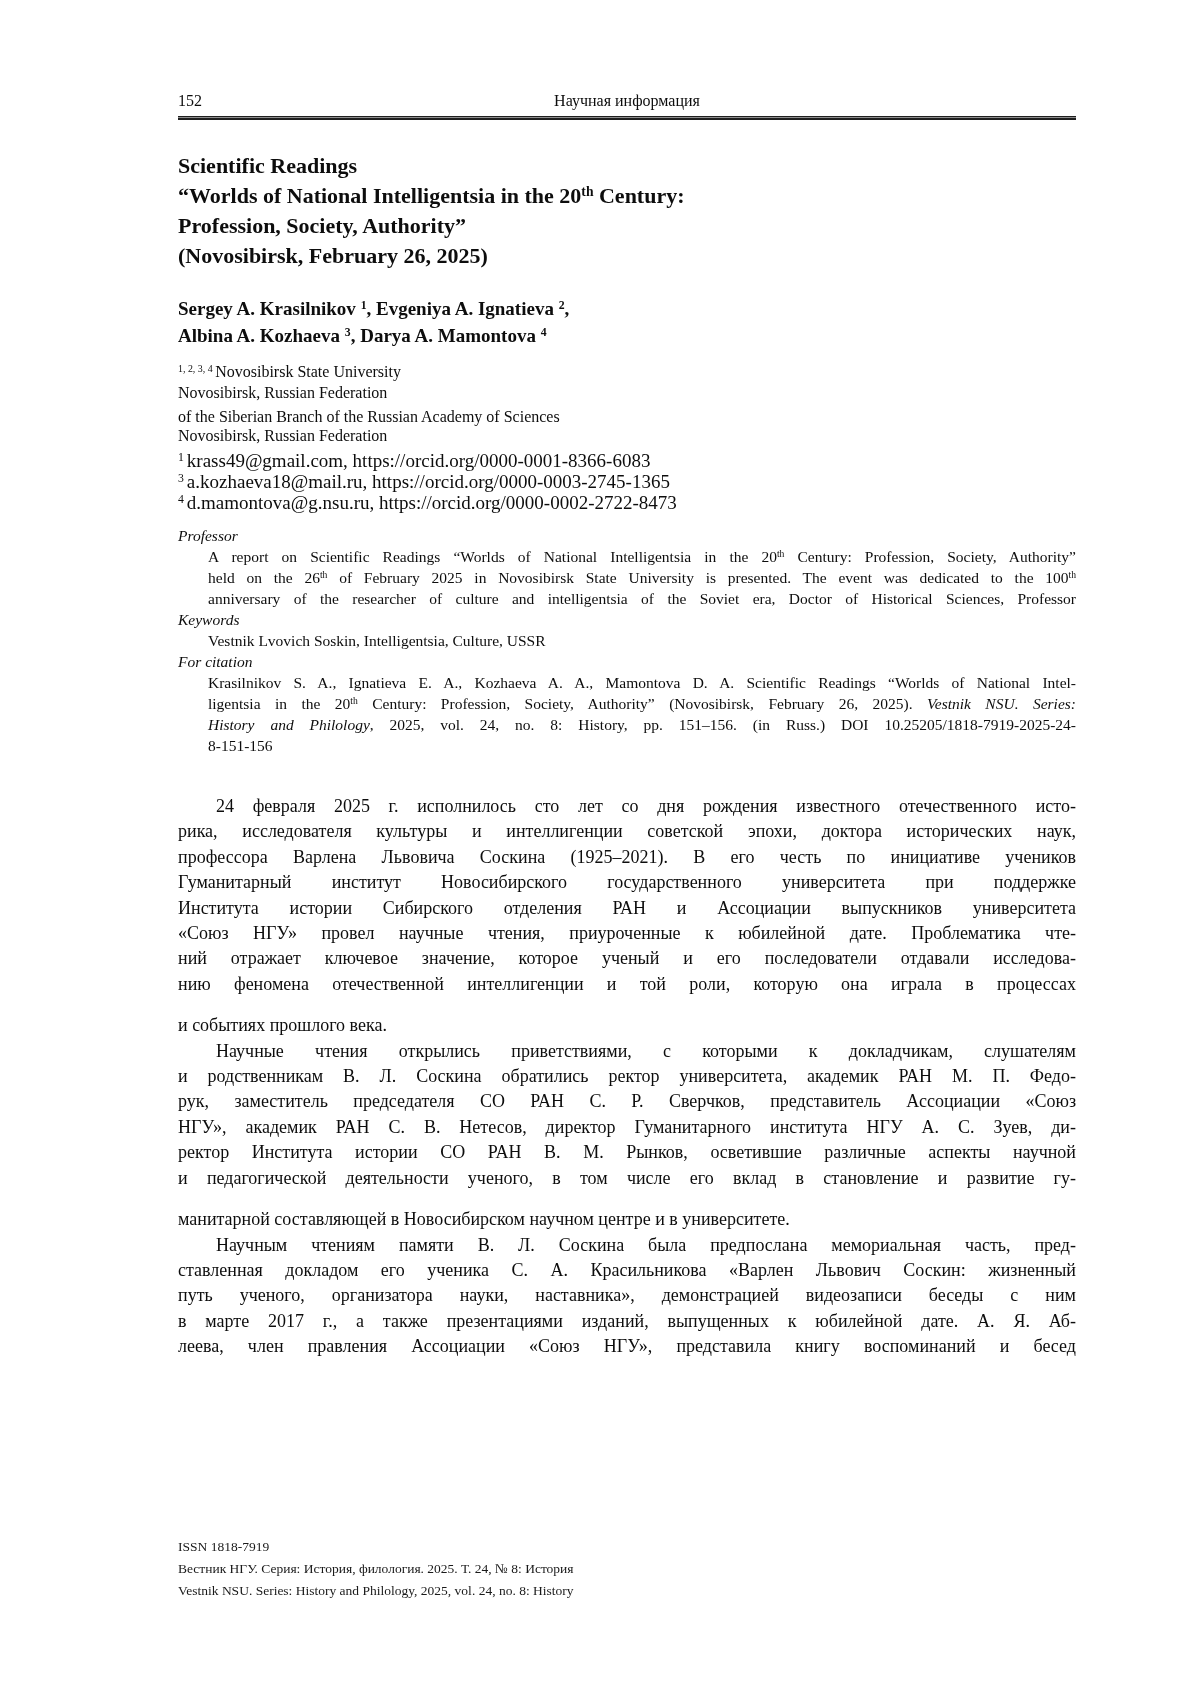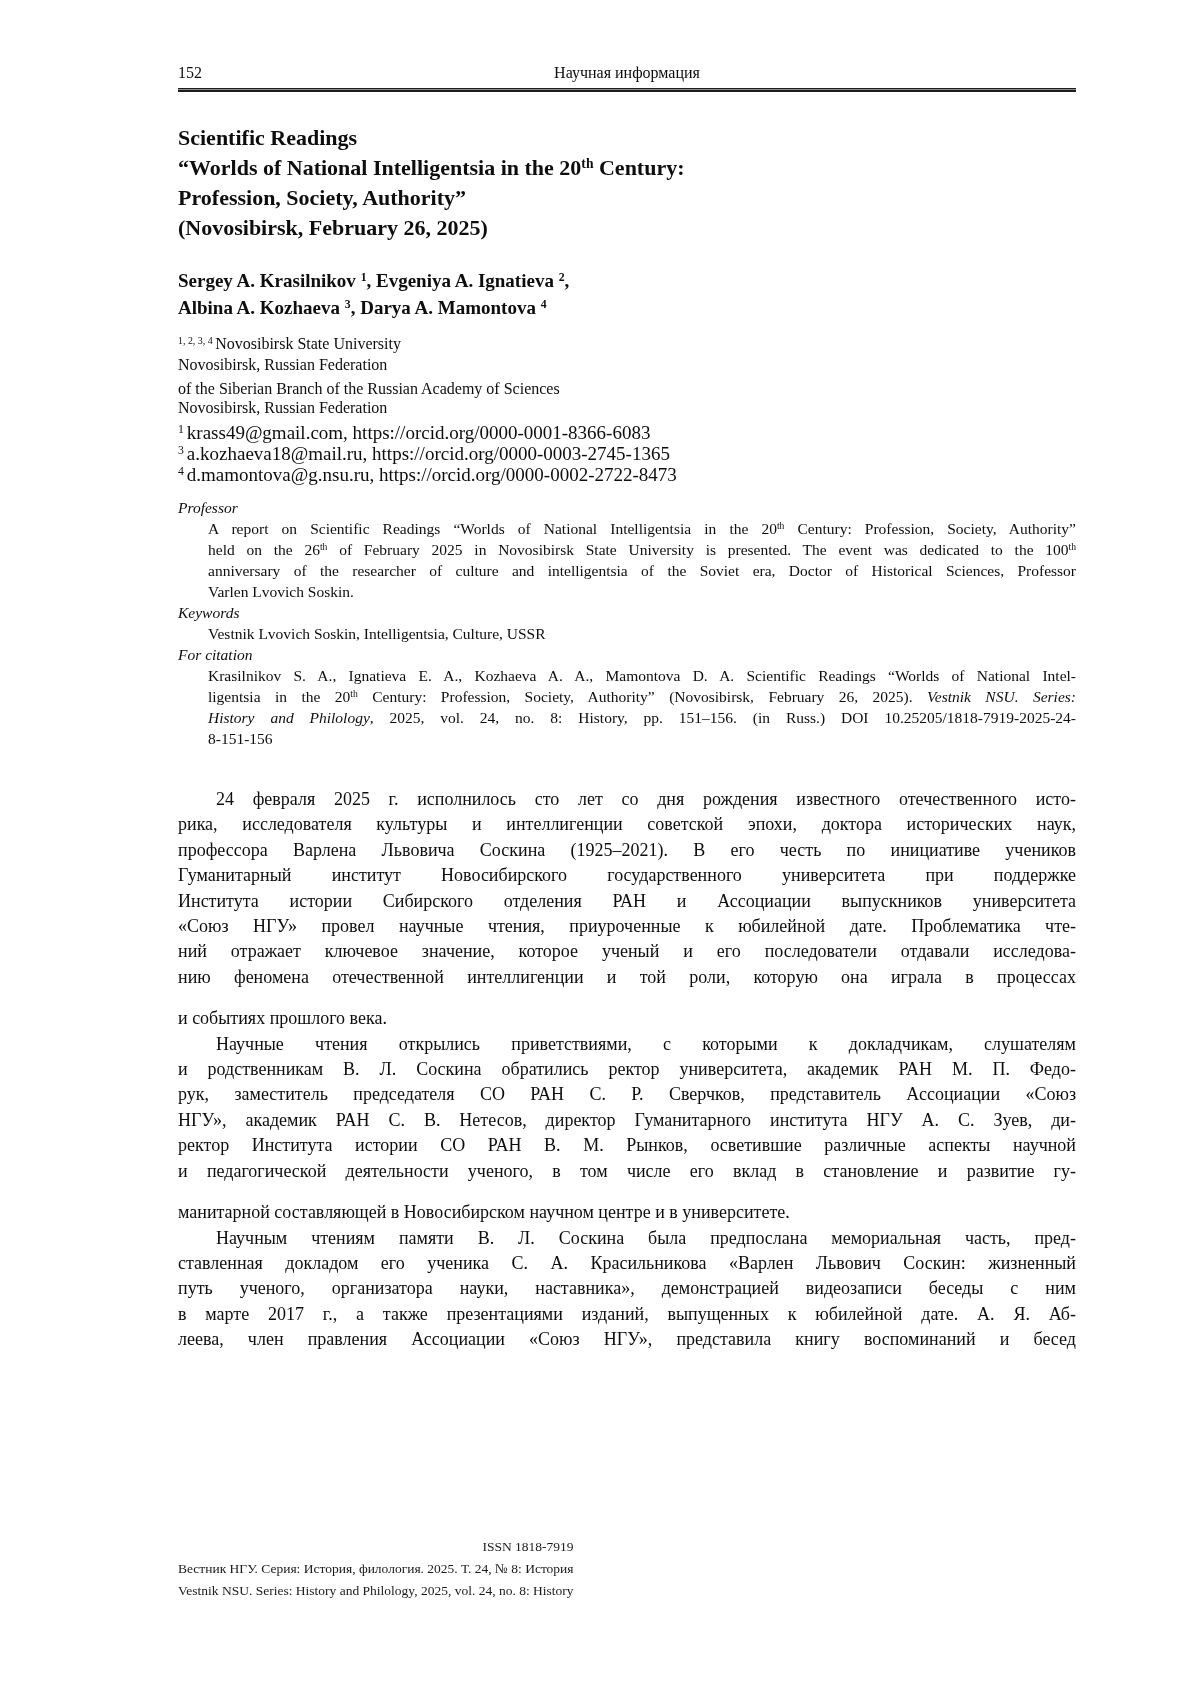--- a/index.html
+++ b/index.html
@@ -4,21 +4,21 @@
 <style>
   html, body { margin: 0; padding: 0; background: #ffffff; }
   .page {
     position: relative;
     width: 1200px;
     height: 1697px;
     box-sizing: border-box;
     background: #ffffff;
     color: #0d0d0d;
     font-family: "Liberation Serif", "DejaVu Serif", serif;
-    padding: 64px 124px 0 178px;
+    padding: 92px 124px 0 178px;
     overflow: hidden;
   }
   
   .running-head {
     position: relative;
     font-size: 16px;
     line-height: 18px;
     text-align: center;
   }
   .page-number { position: absolute; left: 0; top: 0; }
@@ -65,21 +65,20 @@
   .body-line.indent { text-indent: 38px; }
   .body-line.last { text-align-last: left; margin-top: 16px; }
   
   .page-footer {
     position: absolute;
     left: 178px;
     top: 1536px;
     font-size: 13.5px;
     line-height: 22px;
     color: #1a1a1a;
-    text-align: right;
   }
 </style>
 </head>
 <body>
 
 <div class="page">
 
   <div class="running-head">
     <span class="page-number">152</span>
     <span>Научная информация</span>
@@ -113,21 +112,20 @@
     <div><sup>3 </sup><span>a.kozhaeva18@mail.ru, https://orcid.org/0000-0003-2745-1365</span></div>
     <div><sup>4 </sup><span>d.mamontova@g.nsu.ru, https://orcid.org/0000-0002-2722-8473</span></div>
   </div>
 
   <div class="meta">
     <div class="meta-label abstract-label">Professor</div>
     <div class="meta-body">
       <div class="jline"><span>A report on Scientific Readings “Worlds of National Intelligentsia in the 20</span><sup>th</sup><span> Century: Profession, Society, Authority”</span></div>
       <div class="jline"><span>held on the 26</span><sup>th</sup><span> of February 2025 in Novosibirsk State University is presented. The event was dedicated to the 100</span><sup>th</sup></div>
       <div class="jline">anniversary of the researcher of culture and intelligentsia of the Soviet era, Doctor of Historical Sciences, Professor</div>
-      <div>Varlen Lvovich Soskin.</div>
     </div>
   </div>
 
   <div class="meta">
     <div class="meta-label">Keywords</div>
     <div class="meta-body">Vestnik Lvovich Soskin, Intelligentsia, Culture, USSR</div>
   </div>
 
   <div class="meta">
     <div class="meta-label">For citation</div>

